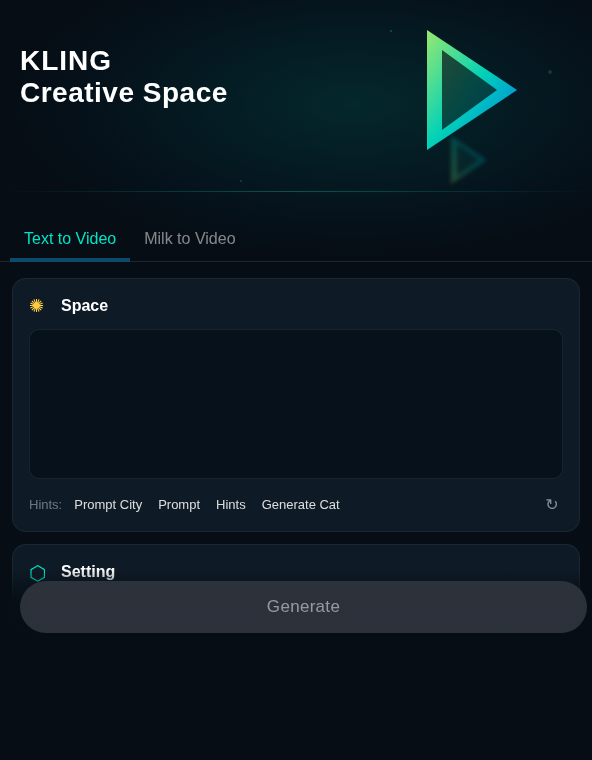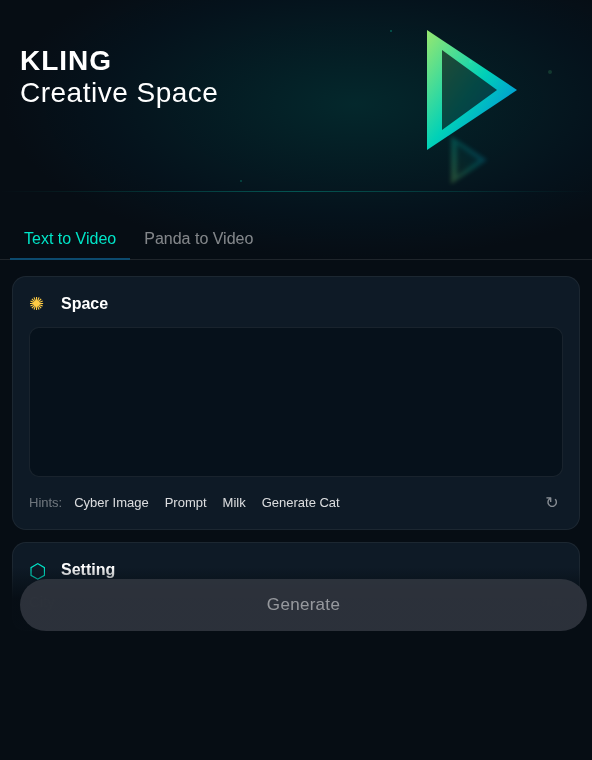--- a/index.html
+++ b/index.html
@@ -62,21 +62,21 @@
     .logo-text {
       font-size: 28px;
       font-weight: 700;
       color: #ffffff;
       letter-spacing: 1px;
       line-height: 1.1;
     }
 
     .logo-subtitle {
       font-size: 28px;
-      font-weight: 400;
+      font-weight: 700;
       color: #ffffff;
       letter-spacing: 0.5px;
     }
 
     
     .logo-icon {
       position: absolute;
       right: 60px;
       top: 10px;
       width: 130px;
@@ -119,21 +119,21 @@
       font-size: 16px;
       cursor: pointer;
       color: rgba(255,255,255,0.5);
       border-bottom: 2px solid transparent;
       margin-bottom: -1px;
       transition: all 0.2s;
     }
 
     .nav-tab.active {
       color: #00e5c8;
-      border-bottom: 2px solid #0c4a6e;
+      border-bottom: 4px solid #0c4a6e;
     }
 
     
     .main-content {
       padding: 16px 12px;
       display: flex;
       flex-direction: column;
       gap: 12px;
     }
 
@@ -330,40 +330,40 @@
         <path d="M25 15 L115 75 L25 135 Z" fill="url(#playGrad2)" opacity="0.9"></path>
         <path d="M40 35 L95 75 L40 115 Z" fill="#060d14" opacity="0.7"></path>
       </svg>
     </div>
 
     <div style="position:absolute;bottom:28px;left:0;right:0;height:1px;background:linear-gradient(to right, transparent, rgba(0,229,200,0.3), transparent);"></div>
   </div>
 
   <nav class="nav-tabs">
     <div class="nav-tab active">Text to Video</div>
-    <div class="nav-tab">Panda to Video</div>
+    <div class="nav-tab">Milk to Video</div>
   </nav>
 
   <div class="main-content">
 
     <div class="card">
       <div class="card-header">
         <span class="prompt-icon" style="font-size:18px;color:#ffcc44;">✺</span>
         <span class="card-title">Space</span>
       </div>
 
       <textarea class="prompt-textarea" placeholder="" style=""></textarea>
 
 
       
       <div class="hints-row">
         <span class="hints-label">Hints:</span>
-        <span class="hint-chip">Cyber Image</span>
+        <span class="hint-chip">Prompt City</span>
         <span class="hint-chip">Prompt</span>
-        <span class="hint-chip">Milk</span>
+        <span class="hint-chip">Hints</span>
         <span class="hint-chip">Generate Cat</span>
         <div class="refresh-icon">↻</div>
       </div>
     </div>
 
     <div class="setting-card">
       <div class="card-header">
         <span class="setting-icon" style="font-size:20px;color:#00e5c8;">⬡</span>
         <span class="card-title">Setting</span>
       </div>

